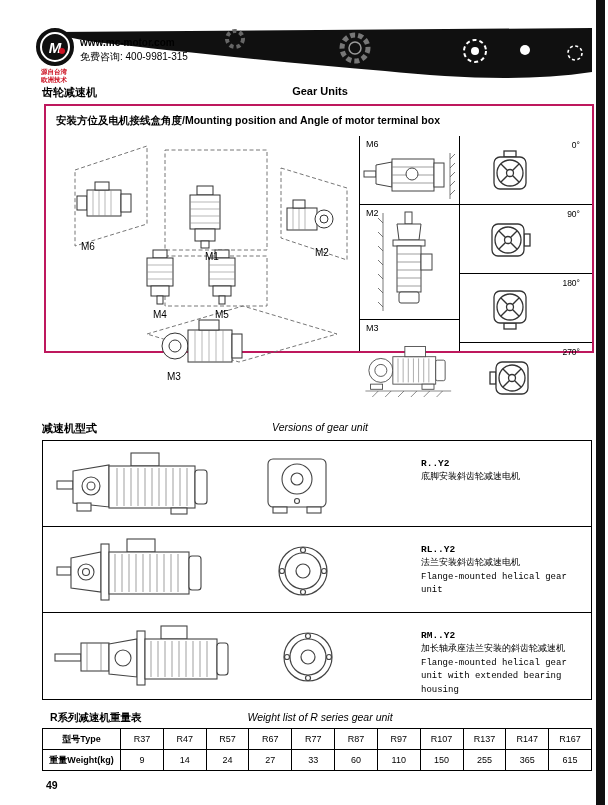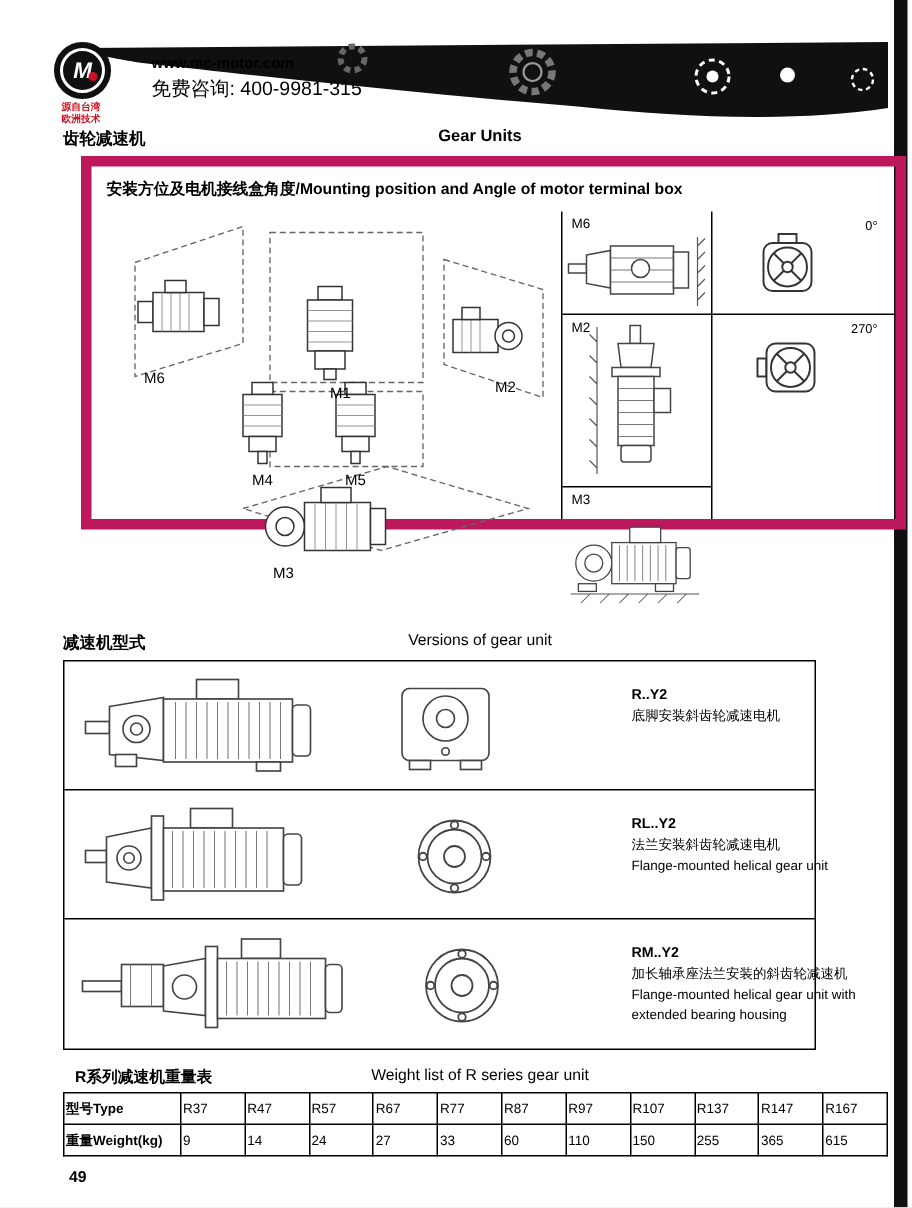--- a/index.html
+++ b/index.html
@@ -10,60 +10,60 @@
   .edge-bar { position:absolute; right:3px; top:0; width:9px; height:805px; background:#101010; }
 
   
   .header { position:absolute; left:0; top:26px; width:592px; height:56px; }
   .band { position:absolute; left:55px; top:0; width:537px; height:56px; }
   .logo { position:absolute; left:36px; top:2px; width:38px; height:38px; border-radius:50%;
           background:#101010; border:2px solid #101010; display:flex; align-items:center; justify-content:center; }
   .logo-inner { width:30px; height:30px; border-radius:50%; border:2px solid #fff; display:flex; align-items:center; justify-content:center; position:relative; }
   .logo-m { color:#fff; font-weight:bold; font-size:15px; font-style:italic; line-height:1; }
   .logo-dot { position:absolute; right:3px; bottom:6px; width:6px; height:6px; border-radius:50%; background:#cc1122; }
-  .contact { position:absolute; left:80px; top:10px; line-height:1.35;margin-left:21px; }
+  .contact { position:absolute; left:80px; top:10px; line-height:1.35; }
   .contact .web { font-weight:bold; font-size:10px; }
-  .contact .tel { font-size:13px; }
+  .contact .tel { font-size:10px; }
   .tagline { position:absolute; left:31px; top:42px; width:46px; text-align:center; color:#cc1122; font-size:6.5px; font-weight:bold; line-height:1.3; }
 
   
   .sect-row { position:absolute; left:0; width:592px; height:16px; }
   .sect-cn { position:absolute; left:42px; top:0; font-weight:bold; font-size:11px; }
   .sect-en { position:absolute; left:0; top:0; width:592px; text-align:center; font-weight:bold; font-size:11px;padding-left:48px; }
-  .sect-en.normal { font-weight:normal; font-size:10.5px; }
-
-  
-  .mount-box { position:absolute; left:54px; top:104px; width:550px; height:249px; border:7px solid #be185d; }
+  .sect-en.normal { font-weight:normal; font-size:10.5px;font-style:italic; }
+
+  
+  .mount-box { position:absolute; left:44px; top:104px; width:550px; height:249px; border:2px solid #be185d; }
   .mount-title { padding:8px 10px 4px 10px; font-weight:bold; font-size:10.5px; }
   .mount-body { position:absolute; left:0; top:30px; right:0; bottom:0; }
   .vline { position:absolute; top:0; bottom:0; width:1px; background:#000; }
   .v1 { left:313px; } .v2 { left:413px; }
   .iso-area { position:absolute; left:1px; top:2px; width:312px; height:276px; }
   .mcol { position:absolute; left:314px; top:0; width:99px; bottom:0; }
   .mcell { position:relative; border-bottom:1px solid #000; }
   .mcell:last-child { border-bottom:none; }
   .mcell .mlabel { position:absolute; left:6px; top:3px; font-size:9px; }
   .mcell svg { position:absolute; }
   .acol { position:absolute; left:414px; top:0; right:0; bottom:0; }
   .acell { position:relative; border-bottom:1px solid #000; }
   .acell:last-child { border-bottom:none; }
   .acell .alabel { position:absolute; right:12px; top:4px; font-size:8.5px; }
   .acell svg { position:absolute; left:22px; top:8px; }
 
   
-  .ver-box { position:absolute; left:42px; top:440px; width:502px; height:260px; border:1px solid #000; }
+  .ver-box { position:absolute; left:42px; top:440px; width:550px; height:260px; border:1px solid #000;font-family:Liberation Mono, monospace; }
   .ver-row { position:relative; border-bottom:1px solid #000; height:86px; }
   .ver-row:last-child { border-bottom:none; height:86px; }
   .ver-row svg { position:absolute; left:10px; top:4px; }
   .ver-text { position:absolute; left:378px; top:16px; width:165px; font-size:9px; line-height:1.5; }
   .ver-code { font-weight:bold; font-size:9.5px; }
 
   
   .wtable { position:absolute; left:42px; top:728px; width:550px; border-collapse:collapse; table-layout:fixed; }
-  .wtable td, .wtable th { border:1px solid #000; font-size:9px; text-align:left; height:21px; font-weight:normal; padding:0 1px; }
+  .wtable td, .wtable th { border:1px solid #000; font-size:9px; text-align:center; height:21px; font-weight:normal; padding:0 1px; }
   .wtable .c0 { width:78px; font-weight:bold; }
 
   .pagenum { position:absolute; left:46px; top:779px; font-weight:bold; font-size:10.5px; }
 </style>
 </head>
 <body>
 
 <svg width="0" height="0" style="position:absolute">
   <defs>
     <g id="fanrear" fill="#fff" stroke="#333" stroke-width="1.3">
@@ -231,20 +231,32 @@
             <path d="M4,60H104 M12,67L19,60 M27,67L34,60 M42,67L49,60 M57,67L64,60 M72,67L79,60 M87,67L94,60" stroke="#555" stroke-width="0.8" fill="none"></path>
           </svg>
         </div>
       </div>
 
       <div class="acol">
         <div class="acell" style="height:69px;">
           <span class="alabel">0°</span>
           <svg width="60" height="54" viewBox="0 0 60 54">
             <use href="#fanrear" transform="translate(28,29)"></use>
+          </svg>
+        </div>
+        <div class="acell" style="height:69px;">
+          <span class="alabel">90°</span>
+          <svg width="60" height="54" viewBox="0 0 60 54">
+            <use href="#fanrear" transform="translate(26,27) rotate(90)"></use>
+          </svg>
+        </div>
+        <div class="acell" style="height:69px;">
+          <span class="alabel">180°</span>
+          <svg width="60" height="54" viewBox="0 0 60 54">
+            <use href="#fanrear" transform="translate(28,25) rotate(180)"></use>
           </svg>
         </div>
         <div class="acell" style="height:72px;">
           <span class="alabel">270°</span>
           <svg width="60" height="54" viewBox="0 0 60 54">
             <use href="#fanrear" transform="translate(30,27) rotate(270)"></use>
           </svg>
         </div>
       </div>
     </div>

